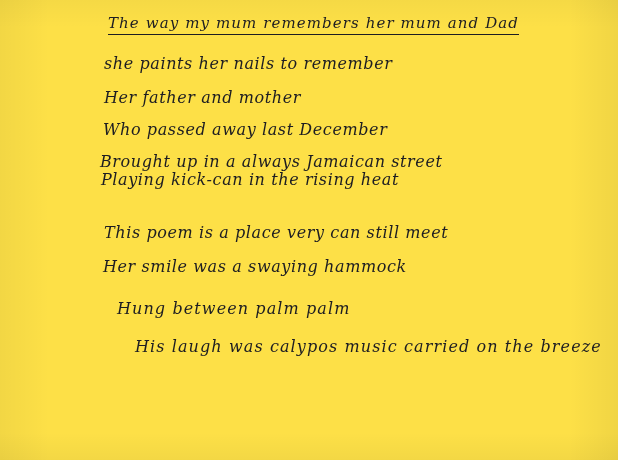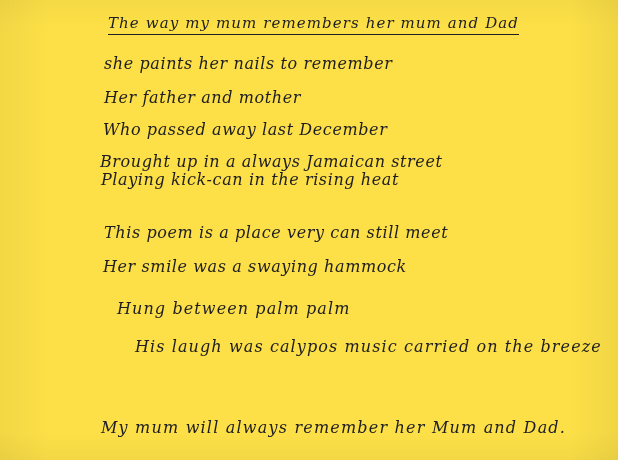--- a/index.html
+++ b/index.html
@@ -70,15 +70,14 @@
 
   <div class="hand line" style="left:104px; top:223px;">This poem is a place  very can still meet</div>
 
   <div class="hand line" style="left:103px; top:257px;">Her smile was a swaying hammock</div>
 
   <div class="hand line indent1" style="left:117px; top:299px;">Hung between palm palm</div>
 
   <div class="hand line indent1" style="left:116px; top:337px;margin-left:19px;">His laugh was calypos music  carried on  the  breeze</div>
 
 
-  <div class="hand line last" style="left:101px; top:418px;">My mum will always remember her Mum and Dad.</div>
 
 </div>
 
 </body></html>

